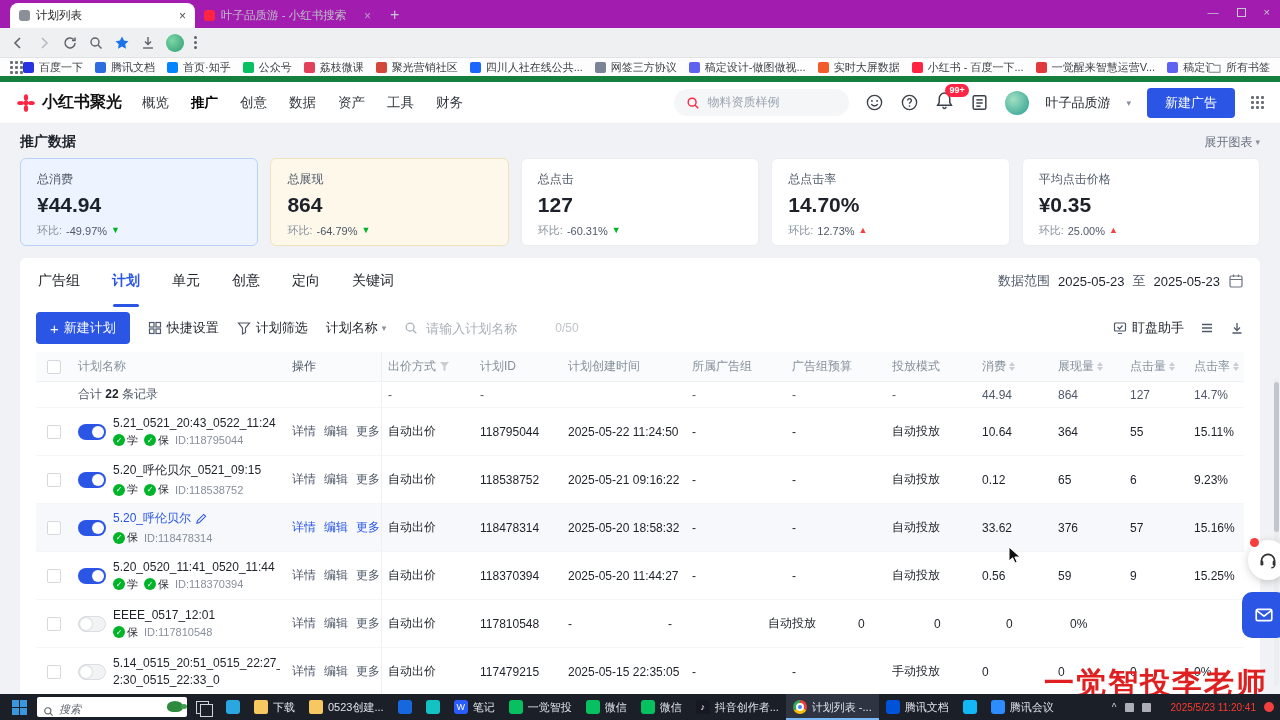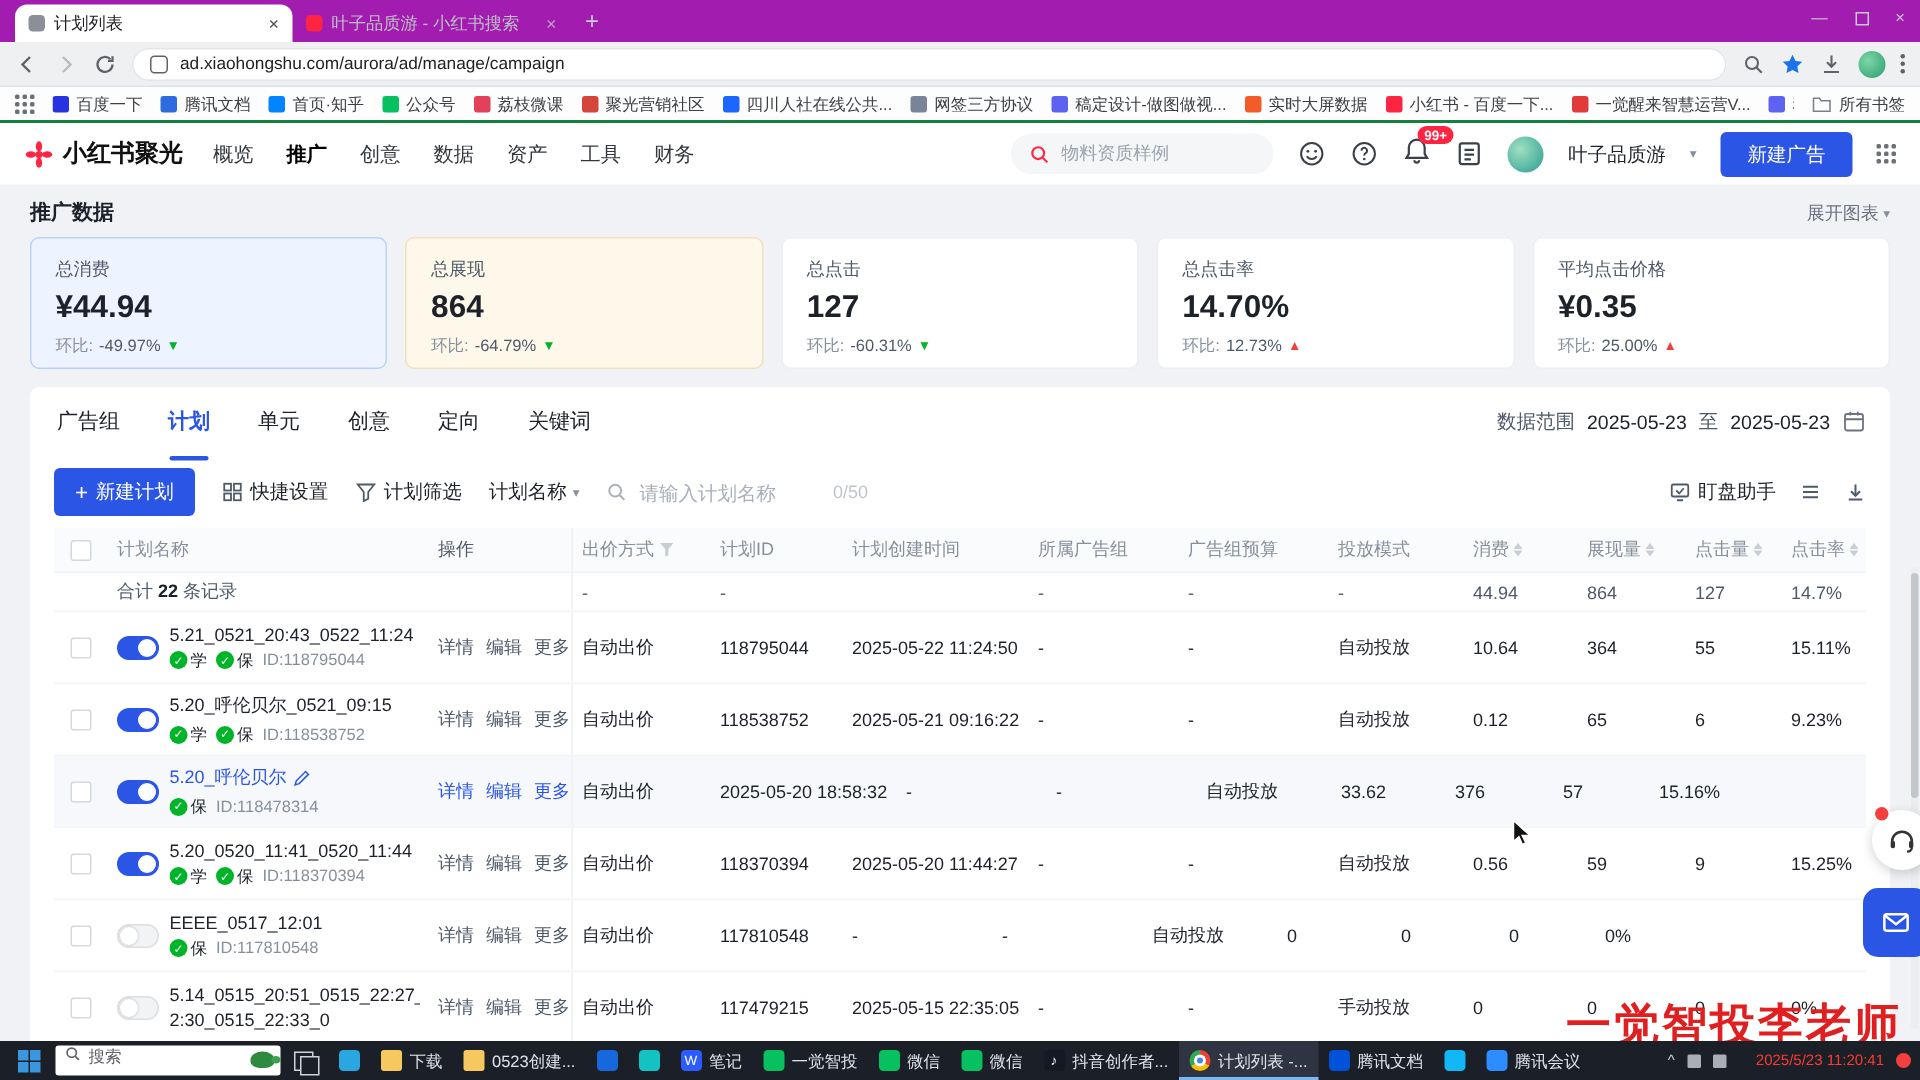--- a/index.html
+++ b/index.html
@@ -24,22 +24,22 @@
   .addressbar{height:30px;background:#eef0f2;display:flex;align-items:center;gap:10px;padding:0 10px;border-bottom:1px solid #e0e2e5;}
   .abic{width:16px;height:16px;color:#5f6368;flex-shrink:0;}
   .abic.dis{color:#b7babf;}
   .omnibox{flex:1;height:22px;background:#fff;border-radius:11px;display:flex;align-items:center;gap:8px;
     padding:0 12px;font-size:11.5px;color:#202124;box-shadow:inset 0 0 0 1px #e3e5e8;}
   .siteinfo{width:12px;height:12px;border:1.2px solid #5f6368;border-radius:3px;}
   .avatar-s{width:18px;height:18px;border-radius:50%;background:radial-gradient(circle at 35% 35%,#7ed6a7,#2a9d6e);}
   .dots3{display:flex;flex-direction:column;gap:2px;}
   .dots3 i{width:3px;height:3px;background:#5f6368;border-radius:50%;}
 
-  .bookmarksbar{height:24px;background:#fdfdfe;display:flex;align-items:center;gap:12px;padding:0 10px;
-    font-size:11px;color:#3c4043;border-bottom:2px solid #15803d;}
+  .bookmarksbar{height:24px;background:#fdfdfe;display:flex;align-items:center;padding:0 10px;
+    font-size:11px;color:#3c4043;border-bottom:6px solid #15803d;}
   .bm-list{display:flex;gap:12px;overflow:hidden;flex:1;}
   .bm{display:flex;align-items:center;gap:5px;white-space:nowrap;flex-shrink:0;}
   .bm i{width:11px;height:11px;border-radius:2px;display:inline-block;}
   .bm-right{display:flex;align-items:center;gap:5px;flex-shrink:0;color:#3c4043;}
   .grid9{display:grid;grid-template-columns:repeat(3,3px);grid-gap:2px;}
   .grid9 i{width:3px;height:3px;background:#6b7076;border-radius:1px;}
 
   
   .appheader{height:42px;background:#fff;display:flex;align-items:center;padding:0 16px;gap:16px;border-bottom:1px solid #f0f1f2;}
   .logo{display:flex;align-items:center;gap:6px;font-size:16px;font-weight:700;color:#111;flex-shrink:0;}
@@ -146,22 +146,22 @@
   .float-mail{position:absolute;right:-6px;top:592px;width:44px;height:46px;border-radius:10px;background:#2a55e5;
     display:flex;align-items:center;justify-content:center;z-index:31;color:#fff;}
   .cursor{position:absolute;left:1008px;top:546px;z-index:40;}
 
   
   .taskbar{position:absolute;bottom:0;left:0;right:0;height:26px;background:#1b1f27;display:flex;align-items:center;
     gap:5px;padding:0 6px;z-index:50;font-size:11px;color:#dfe3ea;}
   .start{width:26px;display:flex;justify-content:center;align-items:center;flex-shrink:0;}
   .win{display:grid;grid-template-columns:7px 7px;grid-gap:1px;}
   .win i{width:7px;height:7px;background:#3a96dd;display:block;}
-  .tb-search{width:150px;height:20px;background:#fff;border-radius:2px;display:flex;align-items:flex-start;gap:5px;
-    padding:0 6px;color:#5f6368;flex-shrink:0;position:relative;}
+  .tb-search{width:150px;height:20px;background:#fff;border-radius:2px;display:flex;align-items:flex-end;gap:5px;
+    padding:0 6px;color:#5f6368;flex-shrink:0;position:relative;font-style:italic;}
   .turtle{position:absolute;right:4px;top:4px;width:16px;height:11px;background:#2e8b3d;border-radius:50% 50% 40% 40%;}
   .turtle::after{content:"";position:absolute;right:-4px;top:3px;width:6px;height:5px;border-radius:50%;background:#3da24e;}
   .taskview{width:22px;height:16px;position:relative;flex-shrink:0;}
   .taskview::before{content:"";position:absolute;left:4px;top:2px;width:11px;height:11px;border:1.3px solid #cfd3da;}
   .taskview::after{content:"";position:absolute;left:8px;top:5px;width:11px;height:11px;background:#1b1f27;border:1.3px solid #cfd3da;}
   .tb-items{display:flex;align-items:center;height:26px;overflow:hidden;}
   .tb-item{display:flex;align-items:center;gap:5px;height:26px;padding:0 7px;max-width:112px;cursor:pointer;}
   .tb-item.active{background:#2e3442;box-shadow:inset 0 -2px 0 #7ab8f5;}
   .tb-ic{width:14px;height:14px;border-radius:3px;flex-shrink:0;display:flex;align-items:center;justify-content:center;
     color:#fff;font-size:9px;line-height:1;}
@@ -205,24 +205,20 @@
     <svg class="abic" viewBox="0 0 16 16">
         <path d="M10 3 5 8l5 5" fill="none" stroke="currentColor" stroke-width="1.6"></path>
       </svg>
     <svg class="abic dis" viewBox="0 0 16 16">
         <path d="M6 3l5 5-5 5" fill="none" stroke="currentColor" stroke-width="1.6"></path>
       </svg>
     <svg class="abic" viewBox="0 0 16 16">
         <path d="M13 8a5 5 0 1 1-1.4-3.5" fill="none" stroke="currentColor" stroke-width="1.5"></path>
         <path d="M13 2.5v3h-3" fill="none" stroke="currentColor" stroke-width="1.5"></path>
       </svg>
-    <div class="omnibox">
-      <span class="siteinfo"></span>
-      <span>ad.xiaohongshu.com/aurora/ad/manage/campaign</span>
-    </div>
     <svg class="abic" viewBox="0 0 16 16">
         <circle cx="7" cy="7" r="4" fill="none" stroke="currentColor" stroke-width="1.4"></circle>
         <line x1="10" y1="10" x2="13.5" y2="13.5" stroke="currentColor" stroke-width="1.4"></line>
       </svg>
     <svg class="abic" viewBox="0 0 16 16">
         <path d="M8 1.5l2 4.1 4.5.6-3.3 3.1.8 4.4L8 11.6l-4 2.1.8-4.4L1.5 6.2 6 5.6z" fill="#1a73e8"></path>
       </svg>
     <svg class="abic" viewBox="0 0 16 16">
         <path d="M8 2v7M5 6.5L8 9.5l3-3" fill="none" stroke="currentColor" stroke-width="1.4"></path>
         <path d="M3 13h10" stroke="currentColor" stroke-width="1.4"></path>
@@ -677,20 +673,21 @@
                   <span class="bidg">ID:118478314</span>
                 </div>
               </div>
             </div>
             <div class="td c-act">
               <span class="alink">详情</span>
               <span class="alink">编辑</span>
               <span class="alink">更多</span>
             </div>
             <div class="td c3">自动出价</div>
+            <div class="td c4">118478314</div>
             <div class="td c5">2025-05-20 18:58:32</div>
             <div class="td c6">-</div>
             <div class="td c7">-</div>
             <div class="td c8">自动投放</div>
             <div class="td c9">33.62</div>
             <div class="td c10">376</div>
             <div class="td c11">57</div>
             <div class="td c12">15.16%</div>
           </div>
           <div class="trow">

